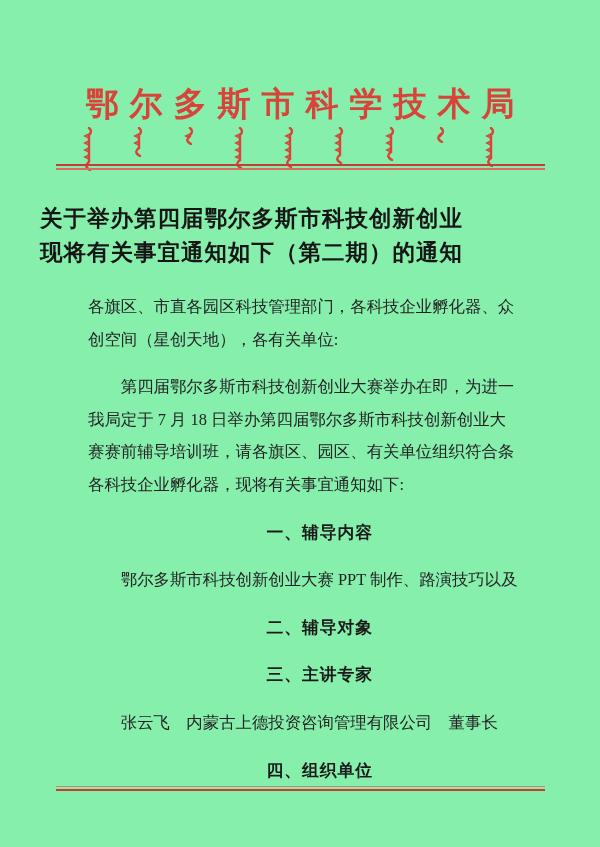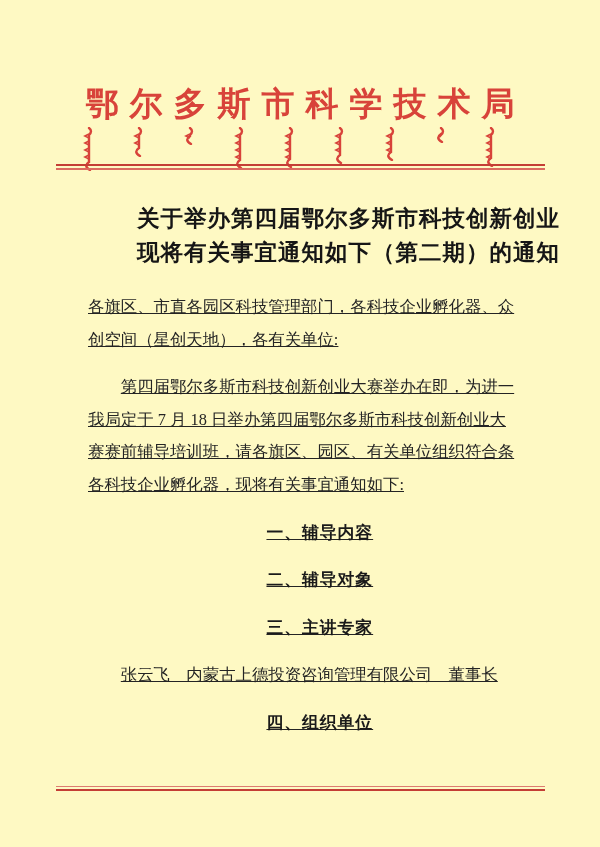--- a/index.html
+++ b/index.html
@@ -1,18 +1,18 @@
 <!DOCTYPE html>
 <html><head>
 <meta charset="utf-8">
 <style>
   html,body{margin:0;padding:0;background:#ffffff;}
   .page{
     position:relative;width:600px;height:847px;margin:0 auto;
-    background:#fef9c3;overflow:hidden;
+    background:#86efac;overflow:hidden;
     font-family:"Liberation Serif","DejaVu Serif",serif;
   }
   
   .agency{
     position:absolute;top:82px;left:0;width:100%;
     text-align:center;font-size:33px;font-weight:bold;
     letter-spacing:11px;text-indent:11px;
     color:#d8433a;white-space:nowrap;
   }
   .mongolian{
@@ -23,27 +23,27 @@
   .rule-top{top:164px;}
   .rule-bottom{top:786px;}
   .rule .bar1{height:2.4px;background:#c43e35;}
   .rule .gap{height:1.8px;}
   .rule .bar2{height:1.6px;background:#db6a5f;}
   .rule-bottom .bar1{height:1.4px;background:#dd7b70;}
   .rule-bottom .bar2{height:2.2px;background:#c43e35;}
   
   .doc-title{
     position:absolute;top:202px;left:40px;right:40px;margin:0;
-    text-align:right;font-size:22.5px;font-weight:bold;
+    text-align:left;font-size:22.5px;font-weight:bold;
     line-height:34px;letter-spacing:1px;color:#161616;
   }
   
   .doc-body{
     position:absolute;top:291px;left:88px;width:430px;
-    font-size:16.4px;color:#242424;text-decoration:underline;
+    font-size:16.4px;color:#242424;
   }
   .line{height:32.6px;line-height:32.6px;white-space:nowrap;}
   .in{text-indent:2em;margin-top:15px;}
   .hd{
     font-family:"Liberation Sans","DejaVu Sans",sans-serif;
     font-weight:bold;font-size:16.8px;letter-spacing:1px;color:#1a1a1a;text-align:center;
   }
 </style>
 </head>
 <body>
@@ -103,20 +103,21 @@
   </h1>
 
   <main class="doc-body">
     <div class="line">各旗区、市直各园区科技管理部门，各科技企业孵化器、众</div>
     <div class="line">创空间（星创天地），各有关单位:</div>
     <div class="line in">第四届鄂尔多斯市科技创新创业大赛举办在即，为进一</div>
     <div class="line">我局定于 7 月 18 日举办第四届鄂尔多斯市科技创新创业大</div>
     <div class="line">赛赛前辅导培训班，请各旗区、园区、有关单位组织符合条</div>
     <div class="line">各科技企业孵化器，现将有关事宜通知如下:</div>
     <div class="line in hd">一、辅导内容</div>
+    <div class="line in">鄂尔多斯市科技创新创业大赛 PPT 制作、路演技巧以及</div>
     <div class="line in hd">二、辅导对象</div>
     <div class="line in hd">三、主讲专家</div>
     <div class="line in">张云飞　内蒙古上德投资咨询管理有限公司　董事长</div>
     <div class="line in hd">四、组织单位</div>
   </main>
 
   <footer class="rule rule-bottom">
     <div class="bar1"></div>
     <div class="gap"></div>
     <div class="bar2"></div>

